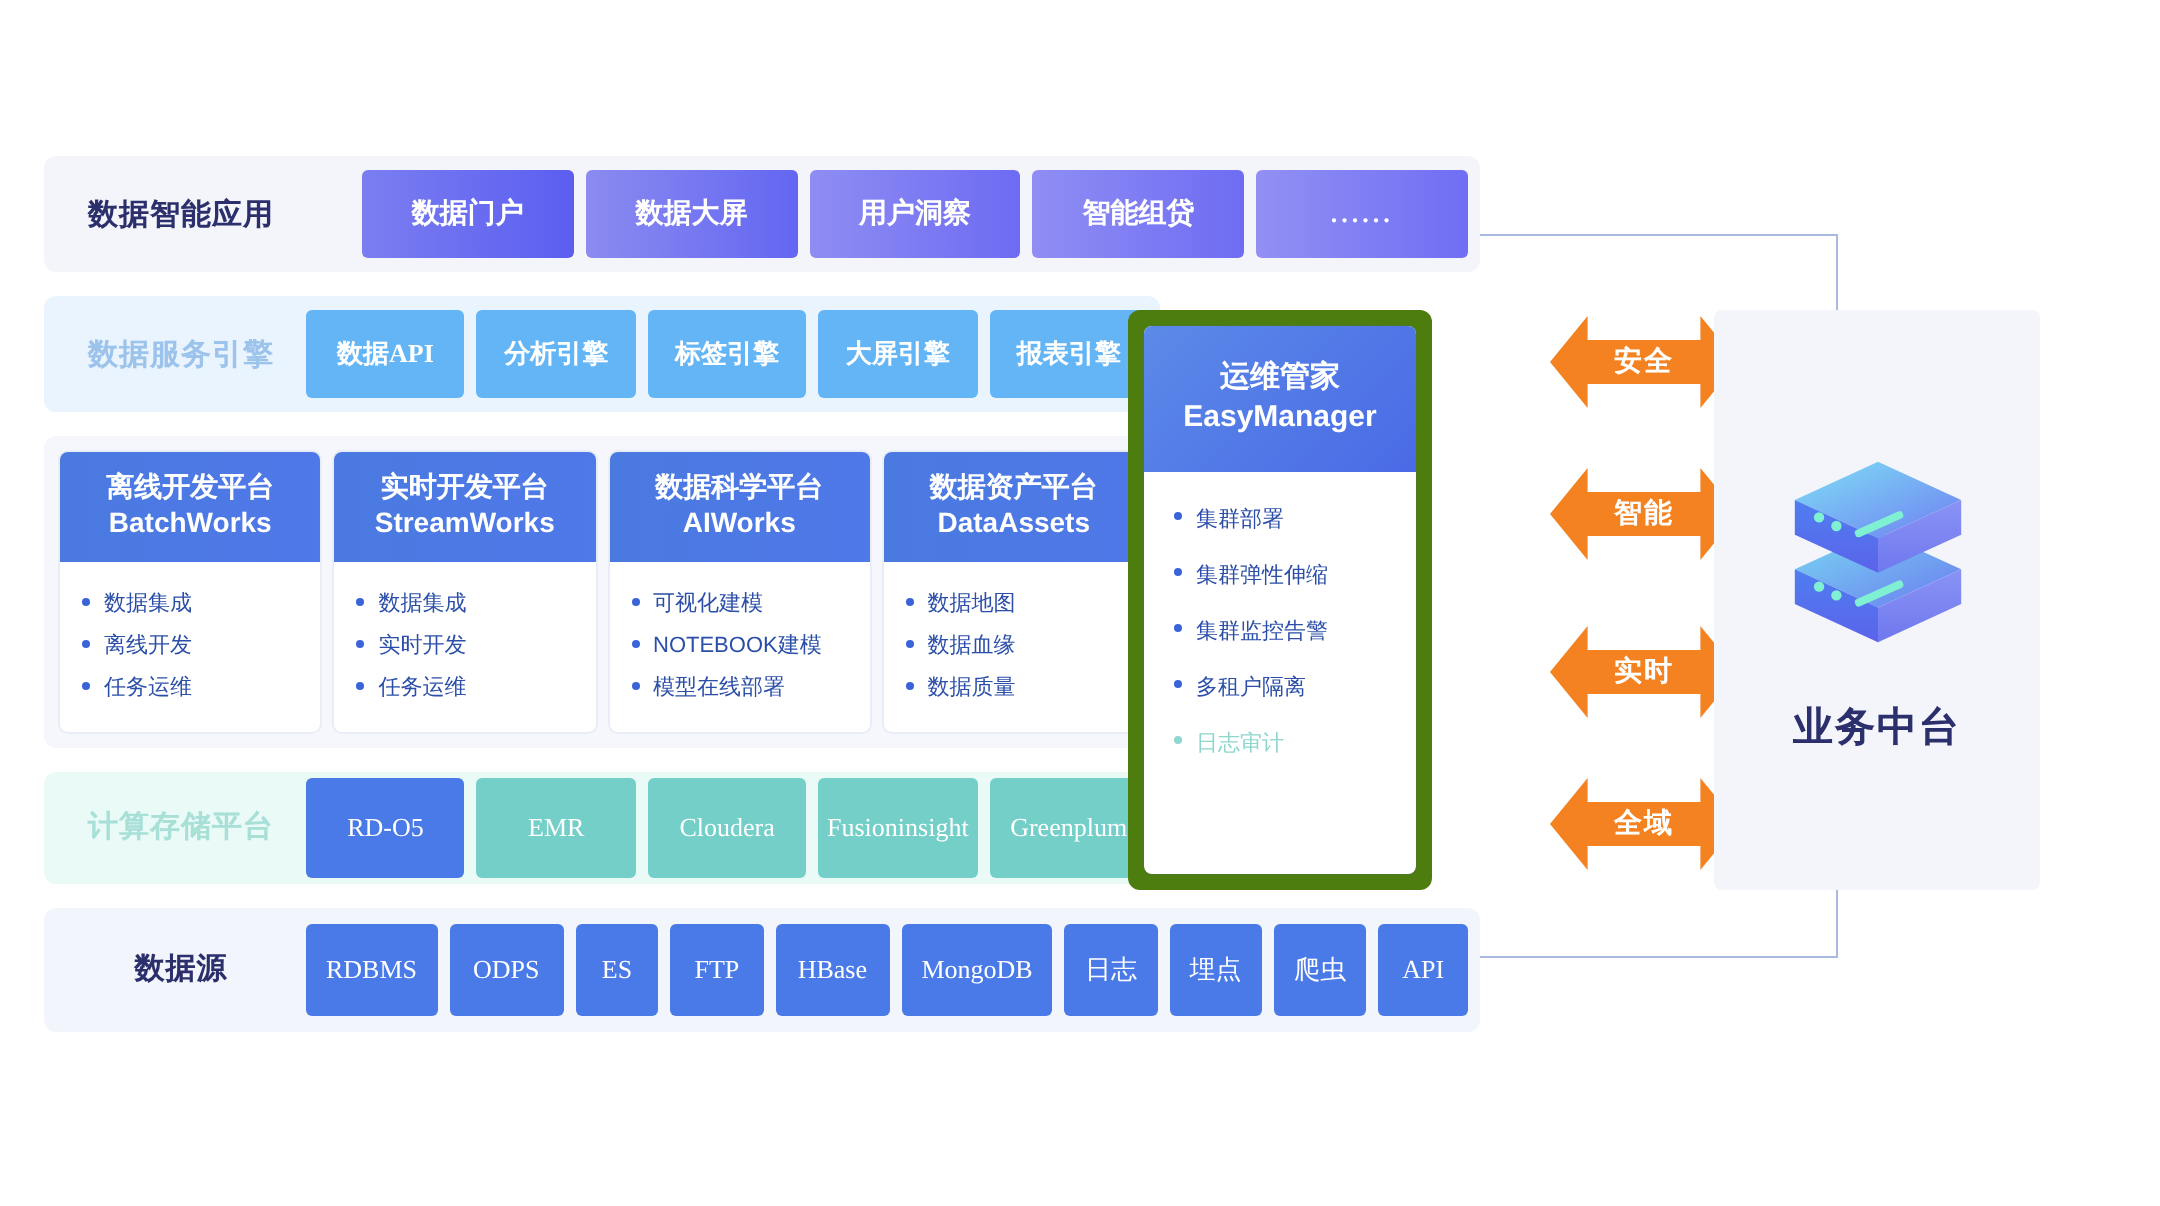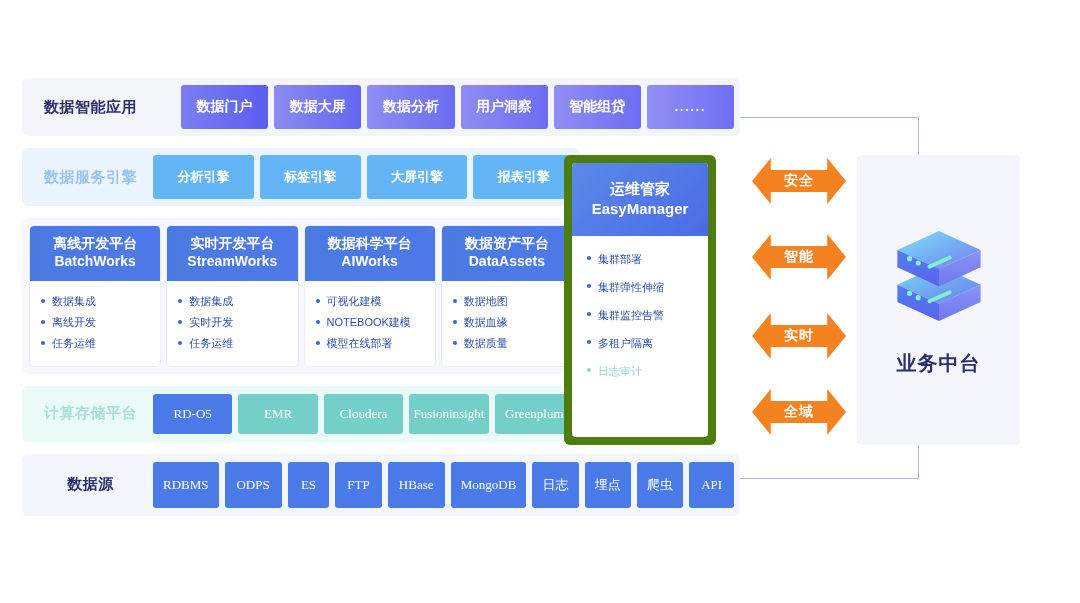--- a/index.html
+++ b/index.html
@@ -83,21 +83,21 @@
   }
   .pcard-body li:before{
     content:"";position:absolute;left:-11px;top:8px;
     width:4px;height:4px;border-radius:50%;background:#3a63d8;
   }
 
   
   .row-calc{background:#eafaf7;height:56px;padding:0 6px;width:558px;}
   .row-calc .band-label{color:#a8e0d8;}
   .row-calc .tile{
-    flex:1;height:40px;border-radius:3px;
+    flex:1;height:50px;border-radius:3px;
     display:flex;align-items:center;justify-content:center;
     color:#ffffff;font-size:13px;background:#74cfc9;
   }
   .row-calc .tile.active{background:#4a7ae8;font-weight:normal;}
 
   
   .row-src{background:#f3f5fc;height:62px;padding:0 6px;width:718px;}
   .row-src .band-label{color:#2b2f6b;}
   .row-src .tile{
     height:46px;border-radius:3px;
@@ -129,21 +129,21 @@
   }
   .em-body li:before{
     content:"";position:absolute;left:-11px;top:4px;
     width:4px;height:4px;border-radius:50%;background:#3a63d8;
   }
   .em-body li.muted{color:#8fd6cf;}
   .em-body li.muted:before{background:#8fd6cf;}
 
   
   .arrow{
-    position:absolute;left:752px;width:94px;height:46px;
+    position:absolute;left:775px;width:94px;height:46px;
     background:#f58220;
     clip-path:polygon(0% 50%, 20% 0%, 20% 26%, 80% 26%, 80% 0%, 100% 50%, 80% 100%, 80% 74%, 20% 74%, 20% 100%);
     display:flex;align-items:center;justify-content:center;
   }
   .arrow span{
     color:#ffffff;font-size:14px;font-weight:bold;letter-spacing:1px;
   }
   .a1{top:158px;} .a2{top:234px;} .a3{top:313px;} .a4{top:389px;}
 
   
@@ -169,30 +169,30 @@
   <div class="conn conn-h" style="left:739px;top:478px;width:180px;"></div>
   <div class="conn conn-v" style="left:918px;top:443px;height:36px;"></div>
 
   <div class="left-stack">
 
     <div class="band row-apps">
       <div class="band-label">数据智能应用</div>
       <div class="band-tiles">
         <div class="tile t1">数据门户</div>
         <div class="tile t2">数据大屏</div>
-        <div class="tile t3">数据分析</div>
         <div class="tile t4">用户洞察</div>
         <div class="tile t5">智能组贷</div>
         <div class="tile t6">......</div>
       </div>
     </div>
 
     <div class="band row-svc">
       <div class="band-label">数据服务引擎</div>
       <div class="band-tiles">
+        <div class="tile">数据API</div>
         <div class="tile">分析引擎</div>
         <div class="tile">标签引擎</div>
         <div class="tile">大屏引擎</div>
         <div class="tile">报表引擎</div>
       </div>
     </div>
 
     <div class="row-cards">
 
       <div class="pcard">

